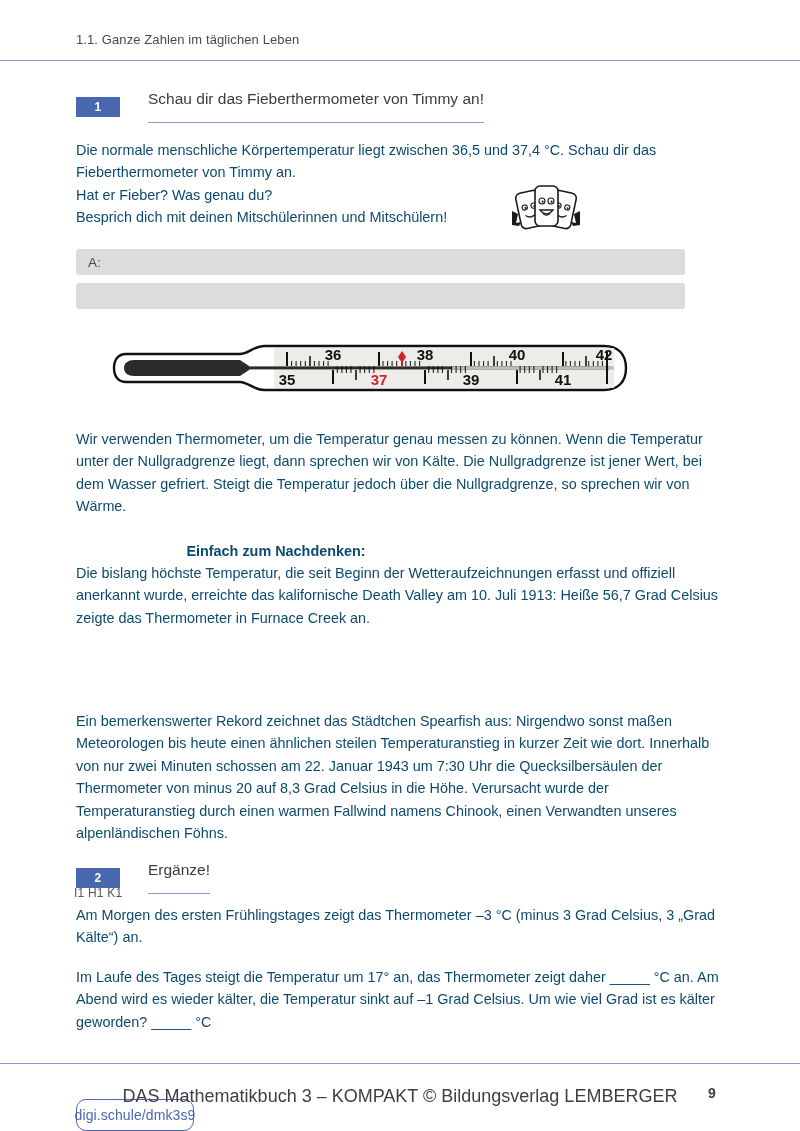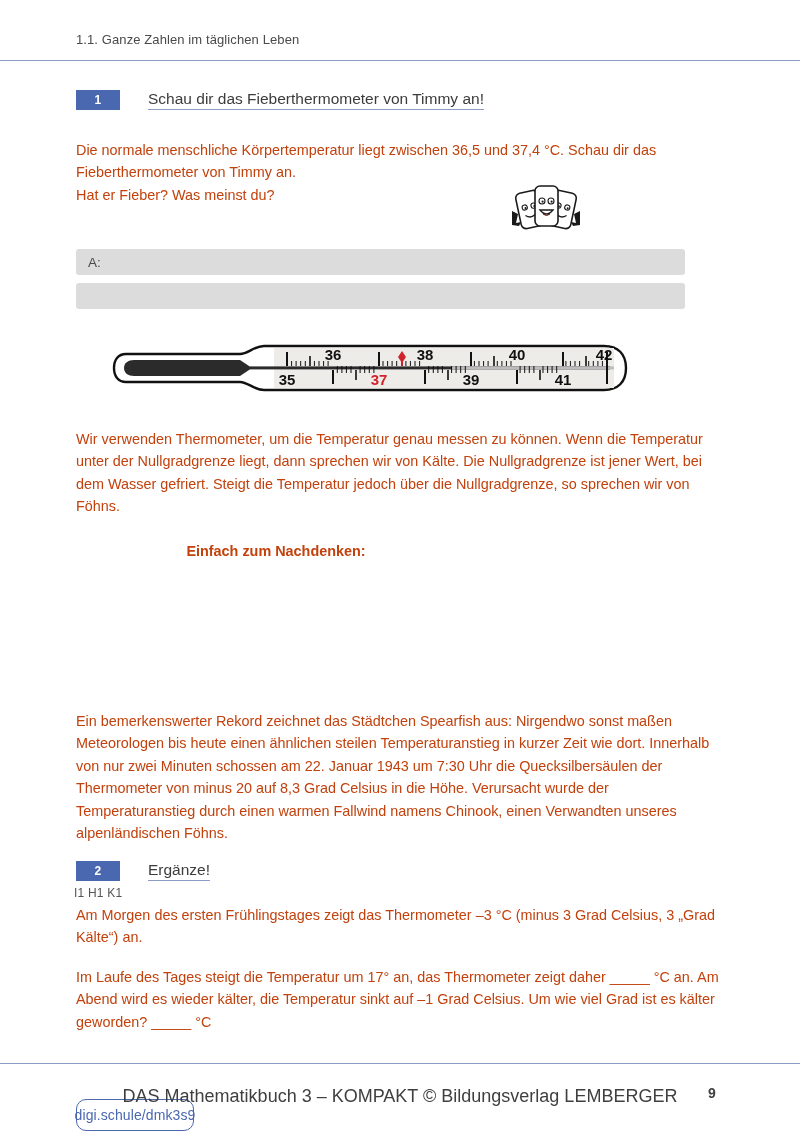--- a/index.html
+++ b/index.html
@@ -29,32 +29,32 @@
   
   .ex-head { position: absolute; display: flex; align-items: center; }
   .badge {
     width: 44px; height: 20px; background: #4a68b0;
     color: #ffffff; font-size: 12px; font-weight: bold;
     display: flex; align-items: center; justify-content: center;
     letter-spacing: .3px;
   }
   .ex-title {
     margin-left: 28px; font-size: 15.5px; color: #3c3c3c;
-    border-bottom: 1.4px solid #8c9cc4; padding-bottom: 1px;
+    border-bottom: 1.4px solid #8c9cc4; padding-bottom: 15px;
     line-height: 1.1;
   }
   .codes {
     position: absolute; font-size: 12px; color: #555;
     letter-spacing: .2px;
   }
 
   
   .body-text {
     position: absolute; font-size: 14.4px; line-height: 22.4px;
-    color: #c2410c;
+    color: #0c4a6e;
   }
   .strong-lead { font-weight: bold; text-align: center; }
 
   
   .answer-box {
     position: absolute; background: #dcdcdc; border-radius: 3px;
   }
   .answer-box .lbl {
     position: absolute; left: 12px; top: 50%; transform: translateY(-50%);
     font-size: 13.5px; color: #4a4a4a;
@@ -91,22 +91,23 @@
   <div class="header-title">1.1. Ganze Zahlen im täglichen Leben</div>
   <div class="rule top"></div>
 
   <div class="ex-head" style="left:76px; top:90px;">
     <div class="badge">1</div>
     <div class="ex-title">Schau dir das Fieberthermometer von Timmy an!</div>
   </div>
 
   <div class="body-text" style="left:76px; top:139px; width:650px;">Die normale menschliche Körpertemperatur liegt zwischen 36,5 und 37,4 °C. Schau dir das Fieberthermometer von Timmy an.</div>
 
-  <div class="body-text" style="left:76px; top:184px; width:420px;">Hat er Fieber? Was meinst du?</div>
-
+  <div class="body-text" style="left:76px; top:184px; width:420px;">Hat er Fieber? Was genau du?</div>
+
+  <div class="body-text" style="left:76px; top:206px; width:430px;">Besprich dich mit deinen Mitschülerinnen und Mitschülern!</div>
 
   <div class="kids">
     <svg viewBox="0 0 88 52" width="88" height="52">
 
       <path d="M10 30 L16 33 L14 42 L19 41 L17 45 L10 44 Z" fill="#1a1a1a"></path>
 
       <path d="M78 30 L72 33 L74 42 L69 41 L71 45 L78 44 Z" fill="#1a1a1a"></path>
 
       <g transform="rotate(-12 30 27)">
         <rect x="16" y="10" width="23" height="36" rx="5" ry="5" fill="#ffffff" stroke="#1a1a1a" stroke-width="1.6"></rect>
@@ -259,23 +260,24 @@
       <text x="405" y="20" font-family="Liberation Sans, sans-serif" font-size="15" font-weight="bold" fill="#111111" text-anchor="middle">40</text>
       <text x="492" y="20" font-family="Liberation Sans, sans-serif" font-size="15" font-weight="bold" fill="#111111" text-anchor="middle">42</text>
 
       <text x="175" y="45" font-family="Liberation Sans, sans-serif" font-size="15" font-weight="bold" fill="#111111" text-anchor="middle">35</text>
       <text x="267" y="45" font-family="Liberation Sans, sans-serif" font-size="15" font-weight="bold" fill="#d0232b" text-anchor="middle">37</text>
       <text x="359" y="45" font-family="Liberation Sans, sans-serif" font-size="15" font-weight="bold" fill="#111111" text-anchor="middle">39</text>
       <text x="451" y="45" font-family="Liberation Sans, sans-serif" font-size="15" font-weight="bold" fill="#111111" text-anchor="middle">41</text>
     </svg>
   </div>
 
-  <div class="body-text" style="left:76px; top:428px; width:648px;">Wir verwenden Thermometer, um die Temperatur genau messen zu können. Wenn die Temperatur unter der Nullgradgrenze liegt, dann sprechen wir von Kälte. Die Nullgradgrenze ist jener Wert, bei dem Wasser gefriert. Steigt die Temperatur jedoch über die Nullgradgrenze, so sprechen wir von Föhns.</div>
+  <div class="body-text" style="left:76px; top:428px; width:648px;">Wir verwenden Thermometer, um die Temperatur genau messen zu können. Wenn die Temperatur unter der Nullgradgrenze liegt, dann sprechen wir von Kälte. Die Nullgradgrenze ist jener Wert, bei dem Wasser gefriert. Steigt die Temperatur jedoch über die Nullgradgrenze, so sprechen wir von Wärme.</div>
 
   <div class="body-text strong-lead" style="left:76px; top:540px; width:400px;">Einfach zum Nachdenken:</div>
+  <div class="body-text" style="left:76px; top:562px; width:648px;">Die bislang höchste Temperatur, die seit Beginn der Wetteraufzeichnungen erfasst und offiziell anerkannt wurde, erreichte das kalifornische Death Valley am 10. Juli 1913: Heiße 56,7 Grad Celsius zeigte das Thermometer in Furnace Creek an.</div>
   <div class="body-text" style="left:76px; top:710px; width:652px;">Ein bemerkenswerter Rekord zeichnet das Städtchen Spearfish aus: Nirgendwo sonst maßen Meteorologen bis heute einen ähnlichen steilen Temperaturanstieg in kurzer Zeit wie dort. Innerhalb von nur zwei Minuten schossen am 22. Januar 1943 um 7:30 Uhr die Quecksilbersäulen der Thermometer von minus 20 auf 8,3 Grad Celsius in die Höhe. Verursacht wurde der Temperaturanstieg durch einen warmen Fallwind namens Chinook, einen Verwandten unseres alpenländischen Föhns.</div>
 
   <div class="ex-head" style="left:76px; top:861px;">
     <div class="badge">2</div>
     <div class="ex-title">Ergänze!</div>
   </div>
   <div class="codes" style="left:74px; top:886px;">I1 H1 K1</div>
 
   <div class="body-text" style="left:76px; top:904px; width:656px;">Am Morgen des ersten Frühlingstages zeigt das Thermometer –3 °C (minus 3 Grad Celsius, 3 „Grad Kälte“) an.</div>
   <div class="body-text" style="left:76px; top:966px; width:656px;">Im Laufe des Tages steigt die Temperatur um 17° an, das Thermometer zeigt daher _____ °C an. Am Abend wird es wieder kälter, die Temperatur sinkt auf –1 Grad Celsius. Um wie viel Grad ist es kälter geworden? _____ °C</div>

